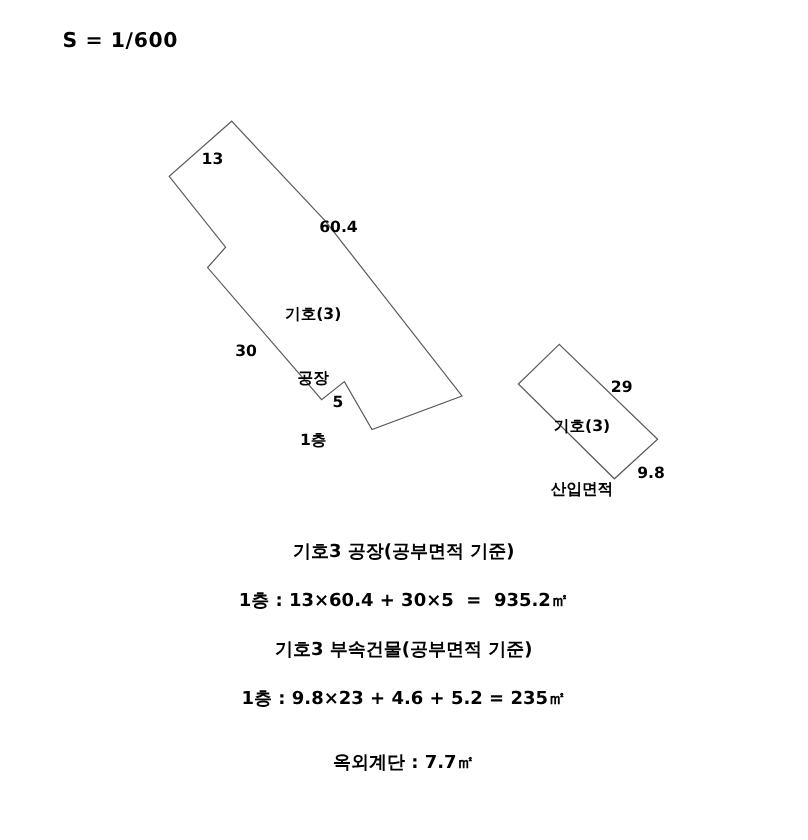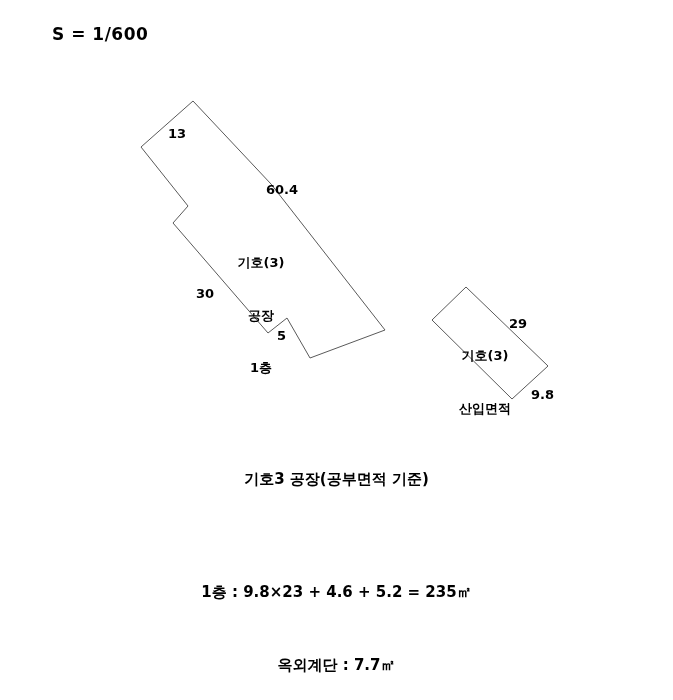--- a/index.html
+++ b/index.html
@@ -77,21 +77,20 @@
     left: 0;
     top: 452px;
     width: 673px;
     text-align: center;
     font-size: 15px;
     font-weight: bold;
   }
   .summary .line {
     white-space: pre;
     line-height: 1.0;
-    margin-top: 20px;
   }
   .sp-26 { height: 26px; }
   .sp-6  { height: 6px; }
 </style>
 </head>
 <body>
 
 <div id="drawing-root">
 
   <div class="scale-note">S = 1/600</div>
@@ -116,21 +115,23 @@
   </div>
 
   <div class="shape-label label-annex">
     <div>기호(3)</div>
     <div>산입면적</div>
   </div>
 
   <div class="summary">
     <div class="line">기호3 공장(공부면적 기준)</div>
     <div class="sp-26"></div>
+    <div class="line">1층 : 13×60.4 + 30×5  =  935.2㎡</div>
     <div class="sp-26"></div>
+    <div class="line">기호3 부속건물(공부면적 기준)</div>
     <div class="sp-26"></div>
     <div class="line">1층 : 9.8×23 + 4.6 + 5.2 = 235㎡</div>
     <div class="sp-6"></div>
     <div class="sp-26"></div>
     <div class="sp-6"></div>
     <div class="line">옥외계단 : 7.7㎡</div>
     <div class="sp-6"></div>
   </div>
 
 </div>

